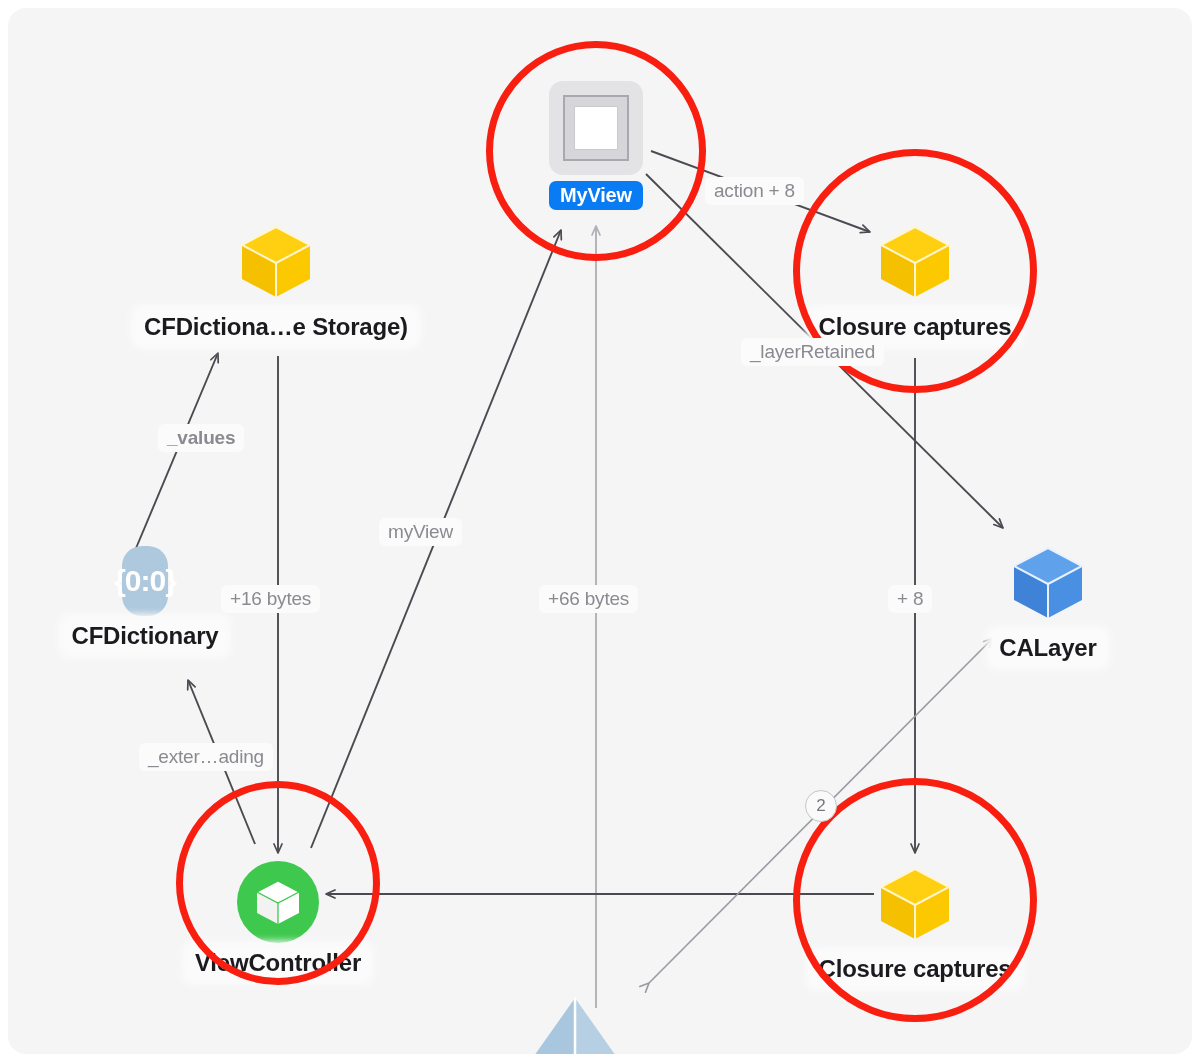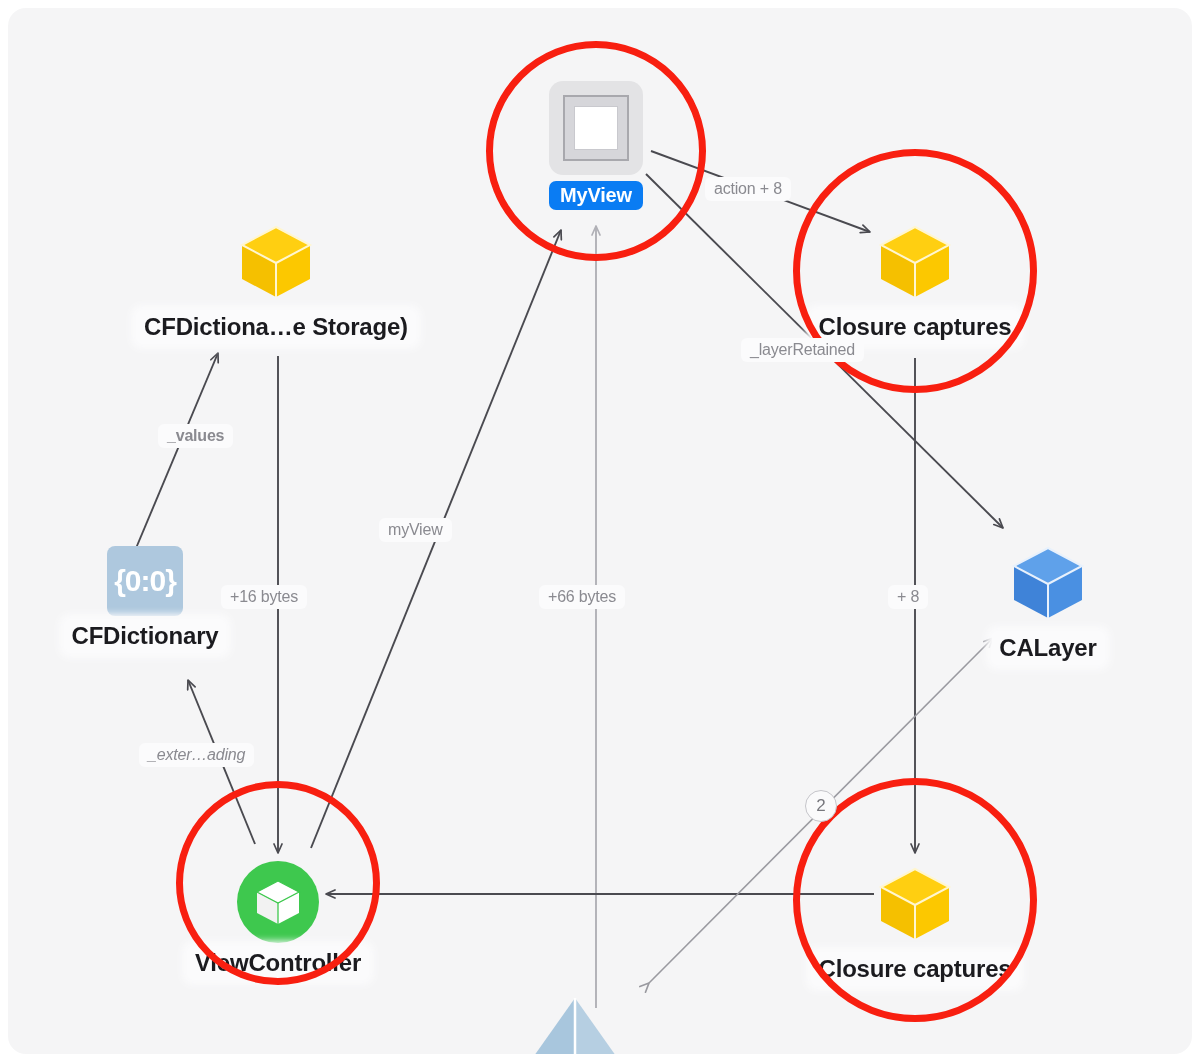--- a/index.html
+++ b/index.html
@@ -59,23 +59,23 @@
     font-weight: 700;
     color: #ffffff;
     background: #0a7cf3;
     border-radius: 7px;
     padding: 3px 11px;
     white-space: nowrap;
     letter-spacing: -0.2px;
   }
   
   .dict-tile {
-    width: 76px; height: 70px;
+    width: 46px; height: 70px;
     background: #aec8de;
-    border-radius: 8px;
+    border-radius: 20px;
     display: flex;
     align-items: center;
     justify-content: center;
     color: #ffffff;
     font-size: 30px;
     font-weight: 700;
     font-family: "Liberation Sans", sans-serif;
     letter-spacing: -1px;
   }
   
@@ -105,21 +105,21 @@
     width: 82px; height: 82px;
     border-radius: 50%;
     background: #3ec84e;
     display: flex;
     align-items: center;
     justify-content: center;
   }
   
   .edge-label {
     position: absolute;
-    font-size: 16px;
+    font-size: 19px;
     color: #8a8a90;
     background: #fbfbfc;
     border-radius: 6px;
     padding: 3px 9px;
     white-space: nowrap;
     letter-spacing: -0.2px;
     font-family: "Liberation Sans", sans-serif;
   }
   .count-badge {
     position: absolute;
@@ -276,18 +276,18 @@
     <div class="hl-circle" style="left:168px; top:773px; width:204px; height:204px;"></div>
     <div class="hl-circle" style="left:785px; top:770px; width:244px; height:244px;"></div>
 
     <div class="edge-label" style="left:697px; top:169px;">action + 8</div>
     <div class="edge-label" style="left:733px; top:330px;">_layerRetained</div>
     <div class="edge-label" style="left:150px; top:416px;font-weight:bold;">_values</div>
     <div class="edge-label" style="left:371px; top:510px;">myView</div>
     <div class="edge-label" style="left:213px; top:577px;">+16 bytes</div>
     <div class="edge-label" style="left:531px; top:577px;">+66 bytes</div>
     <div class="edge-label" style="left:880px; top:577px;">+ 8</div>
-    <div class="edge-label" style="left:131px; top:735px;font-style:italic;">_exter…ading</div>
+    <div class="edge-label" style="left:131px; top:735px;">_exter…ading</div>
 
     <div class="count-badge" style="left:797px; top:782px;">2</div>
 
   </div>
 </div>
 
 </body></html>

